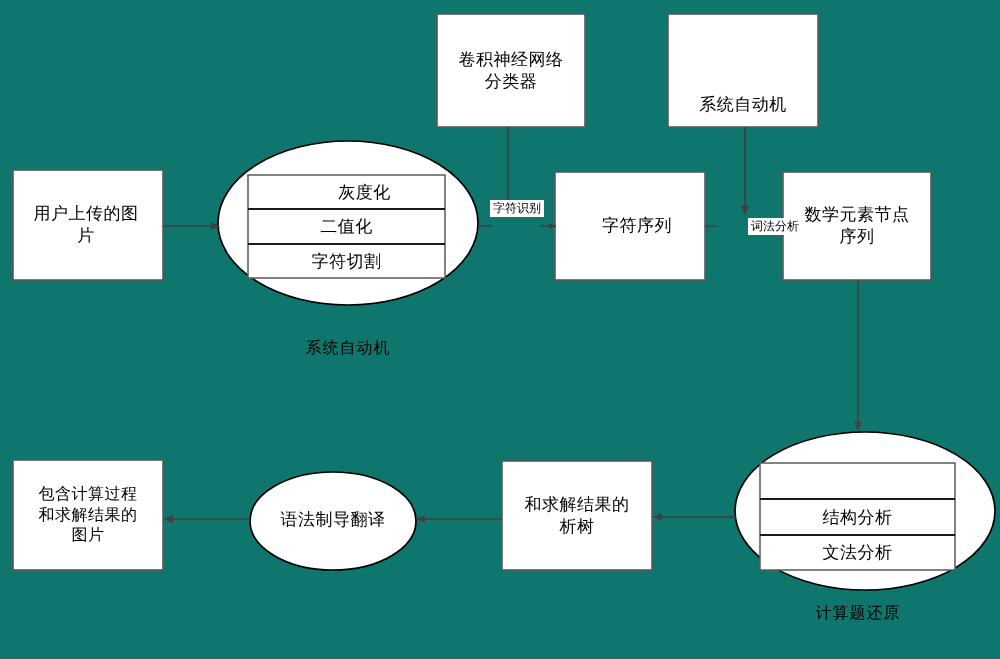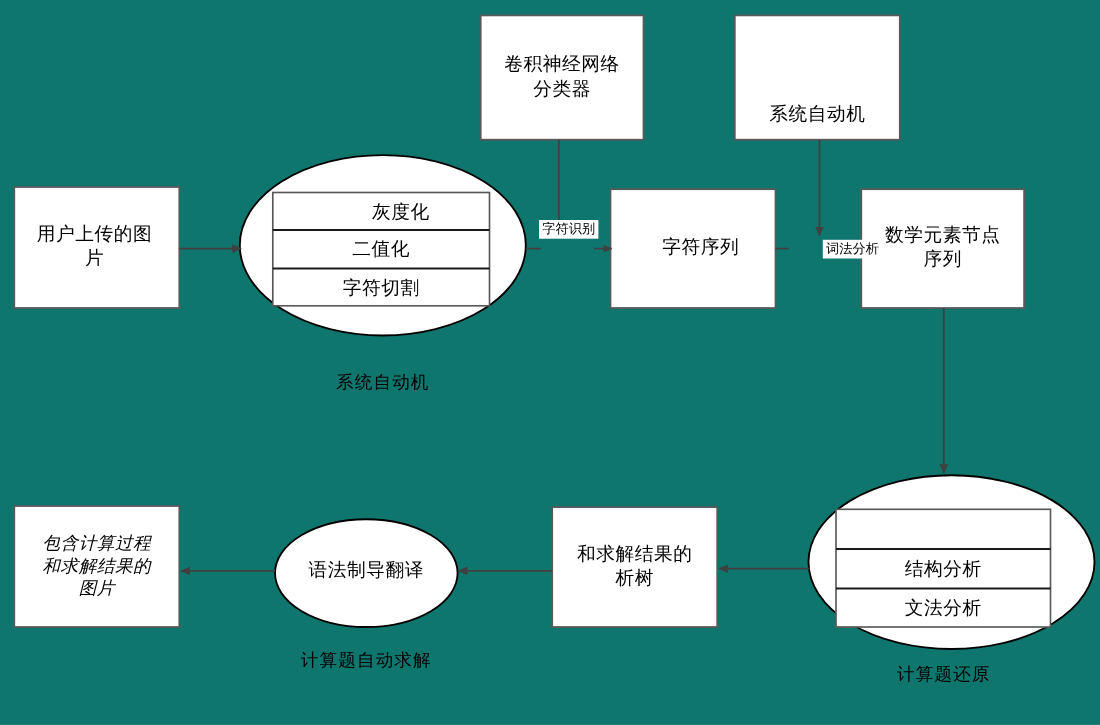--- a/index.html
+++ b/index.html
@@ -142,31 +142,30 @@
 
   <div class="node-text" style="left:555px; top:172px; width:164px; height:108px;">字符序列</div>
 
   <div class="node-text" style="left:783px; top:172px; width:148px; height:108px;">数学元素节点
 序列</div>
 
   <div class="edge-label" style="left:490px; top:200px; width:52px;">字符识别</div>
 
   <div class="edge-label" style="left:715px; top:218px; width:52px;margin-left:33px;">词法分析</div>
 
-  <div class="node-text" style="left:13px; top:460px; width:150px; height:110px; font-size:16px;font-style:italic;">包含计算过程
+  <div class="node-text" style="left:13px; top:460px; width:150px; height:110px; font-size:16px;">包含计算过程
 和求解结果的
 图片</div>
 
   <div class="node-text" style="left:250px; top:472px; width:166px; height:98px;font-family:Liberation Mono, monospace;">语法制导翻译</div>
 
   <div class="node-text" style="left:502px; top:461px; width:150px; height:109px;">和求解结果的
 析树</div>
 
   <div class="row-text" style="left:760px; top:535px; width:195px; height:35px;">文法分析</div>
   <div class="row-text" style="left:760px; top:499px; width:195px; height:36px;">结构分析</div>
 
   <div class="caption-text" style="left:248px; top:338px; width:200px;">系统自动机</div>
 
-  <div class="caption-text" style="left:233px; top:590px; width:200px;">计算题自动求解</div>
 
   <div class="caption-text" style="left:758px; top:603px; width:200px;">计算题还原</div>
 
 </div>
 
 </body></html>

